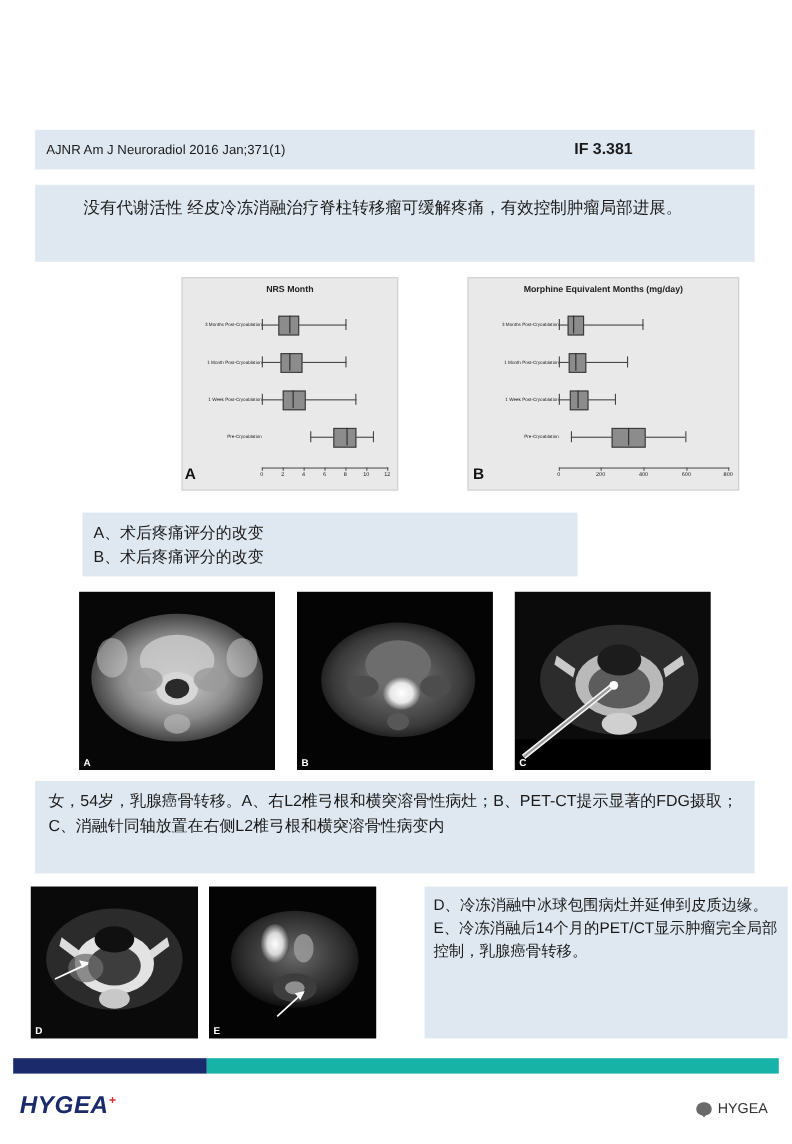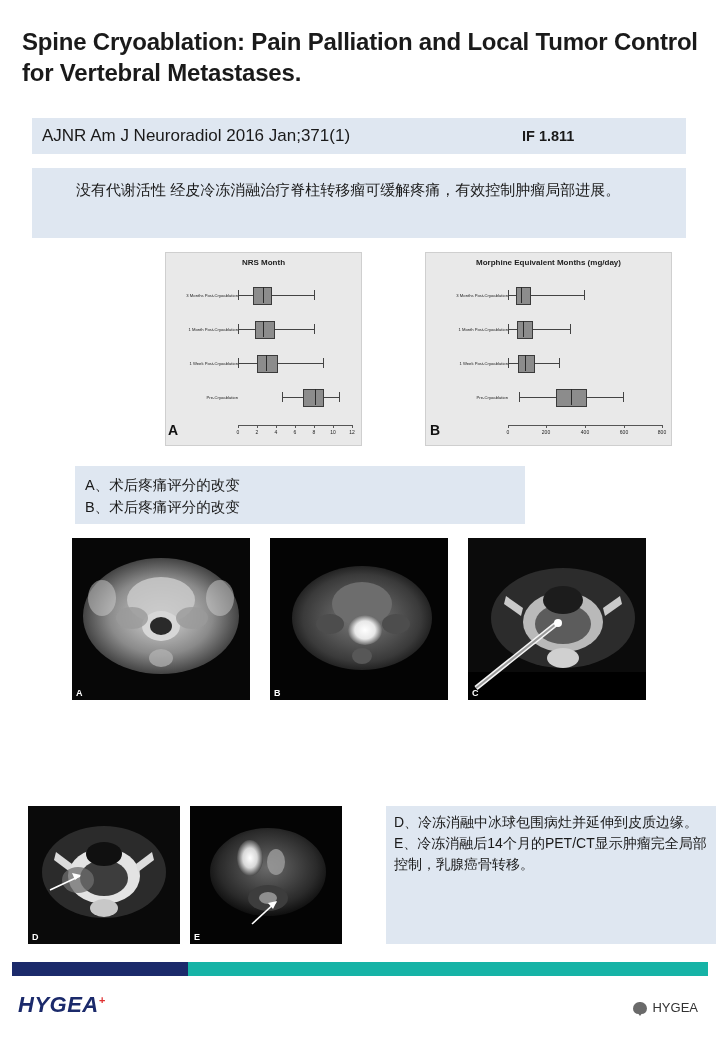--- a/index.html
+++ b/index.html
@@ -35,21 +35,21 @@
     left: 32px;
     top: 118px;
     width: 654px;
     height: 36px;
     background: #dfe7f1;
     display: flex;
     align-items: center;
   }
   .ref-journal {
     margin-left: 10px;
-    font-size: 17px;
+    font-size: 12px;
     color: #1a1a1a;
   }
   .ref-if {
     position: absolute;
     left: 490px;
     font-size: 14.5px;
     font-weight: bold;
     color: #1a1a1a;
   }
   .summary-box {
@@ -292,25 +292,24 @@
     border-left: 3px solid transparent;
     border-right: 3px solid transparent;
     border-top: 4px solid #6a6a6a;
   }
 </style>
 </head>
 <body>
 
 <div class="slide">
 
-  <div class="title">Spine Cryoablation: Pain Palliation and Local Tumor Control for Vertebral Metastases.</div>
 
   <div class="ref-bar">
     <span class="ref-journal">AJNR Am J Neuroradiol 2016 Jan;371(1)</span>
-    <span class="ref-if">IF 1.811</span>
+    <span class="ref-if">IF 3.381</span>
   </div>
 
   <div class="summary-box">
     <div class="summary-text">没有代谢活性 经皮冷冻消融治疗脊柱转移瘤可缓解疼痛，有效控制肿瘤局部进展。</div>
   </div>
 
   <div class="chart-area">
 
     <div class="chart a">
       <div class="chart-title">NRS Month</div>
@@ -491,20 +490,23 @@
         <ellipse cx="95" cy="120" rx="16" ry="10" fill="#d0d0d0"></ellipse>
         <rect x="0" y="134" width="178" height="28" fill="#000"></rect>
         <line x1="8" y1="150" x2="88" y2="86" stroke="#f5f5f5" stroke-width="5"></line>
         <line x1="8" y1="150" x2="88" y2="86" stroke="#9a9a9a" stroke-width="2"></line>
         <circle cx="90" cy="85" r="4" fill="#ffffff"></circle>
       </svg>
       <span class="img-letter">C</span>
     </div>
   </div>
 
+  <div class="caption-box caption-2">
+    <div class="caption-line">女，54岁，乳腺癌骨转移。A、右L2椎弓根和横突溶骨性病灶；B、PET-CT提示显著的FDG摄取；C、消融针同轴放置在右侧L2椎弓根和横突溶骨性病变内</div>
+  </div>
 
   <div class="img-row2">
 
     <div class="ct-img2 d">
       <svg width="152" height="138" viewBox="0 0 152 138">
         <rect x="0" y="0" width="152" height="138" fill="#0a0a0a"></rect>
         <ellipse cx="76" cy="66" rx="62" ry="46" fill="#2b2b2b"></ellipse>
         <ellipse cx="76" cy="70" rx="36" ry="28" fill="#e3e3e3"></ellipse>
         <ellipse cx="76" cy="72" rx="24" ry="18" fill="#3d3d3d"></ellipse>
         <ellipse cx="76" cy="48" rx="18" ry="12" fill="#101010"></ellipse>

